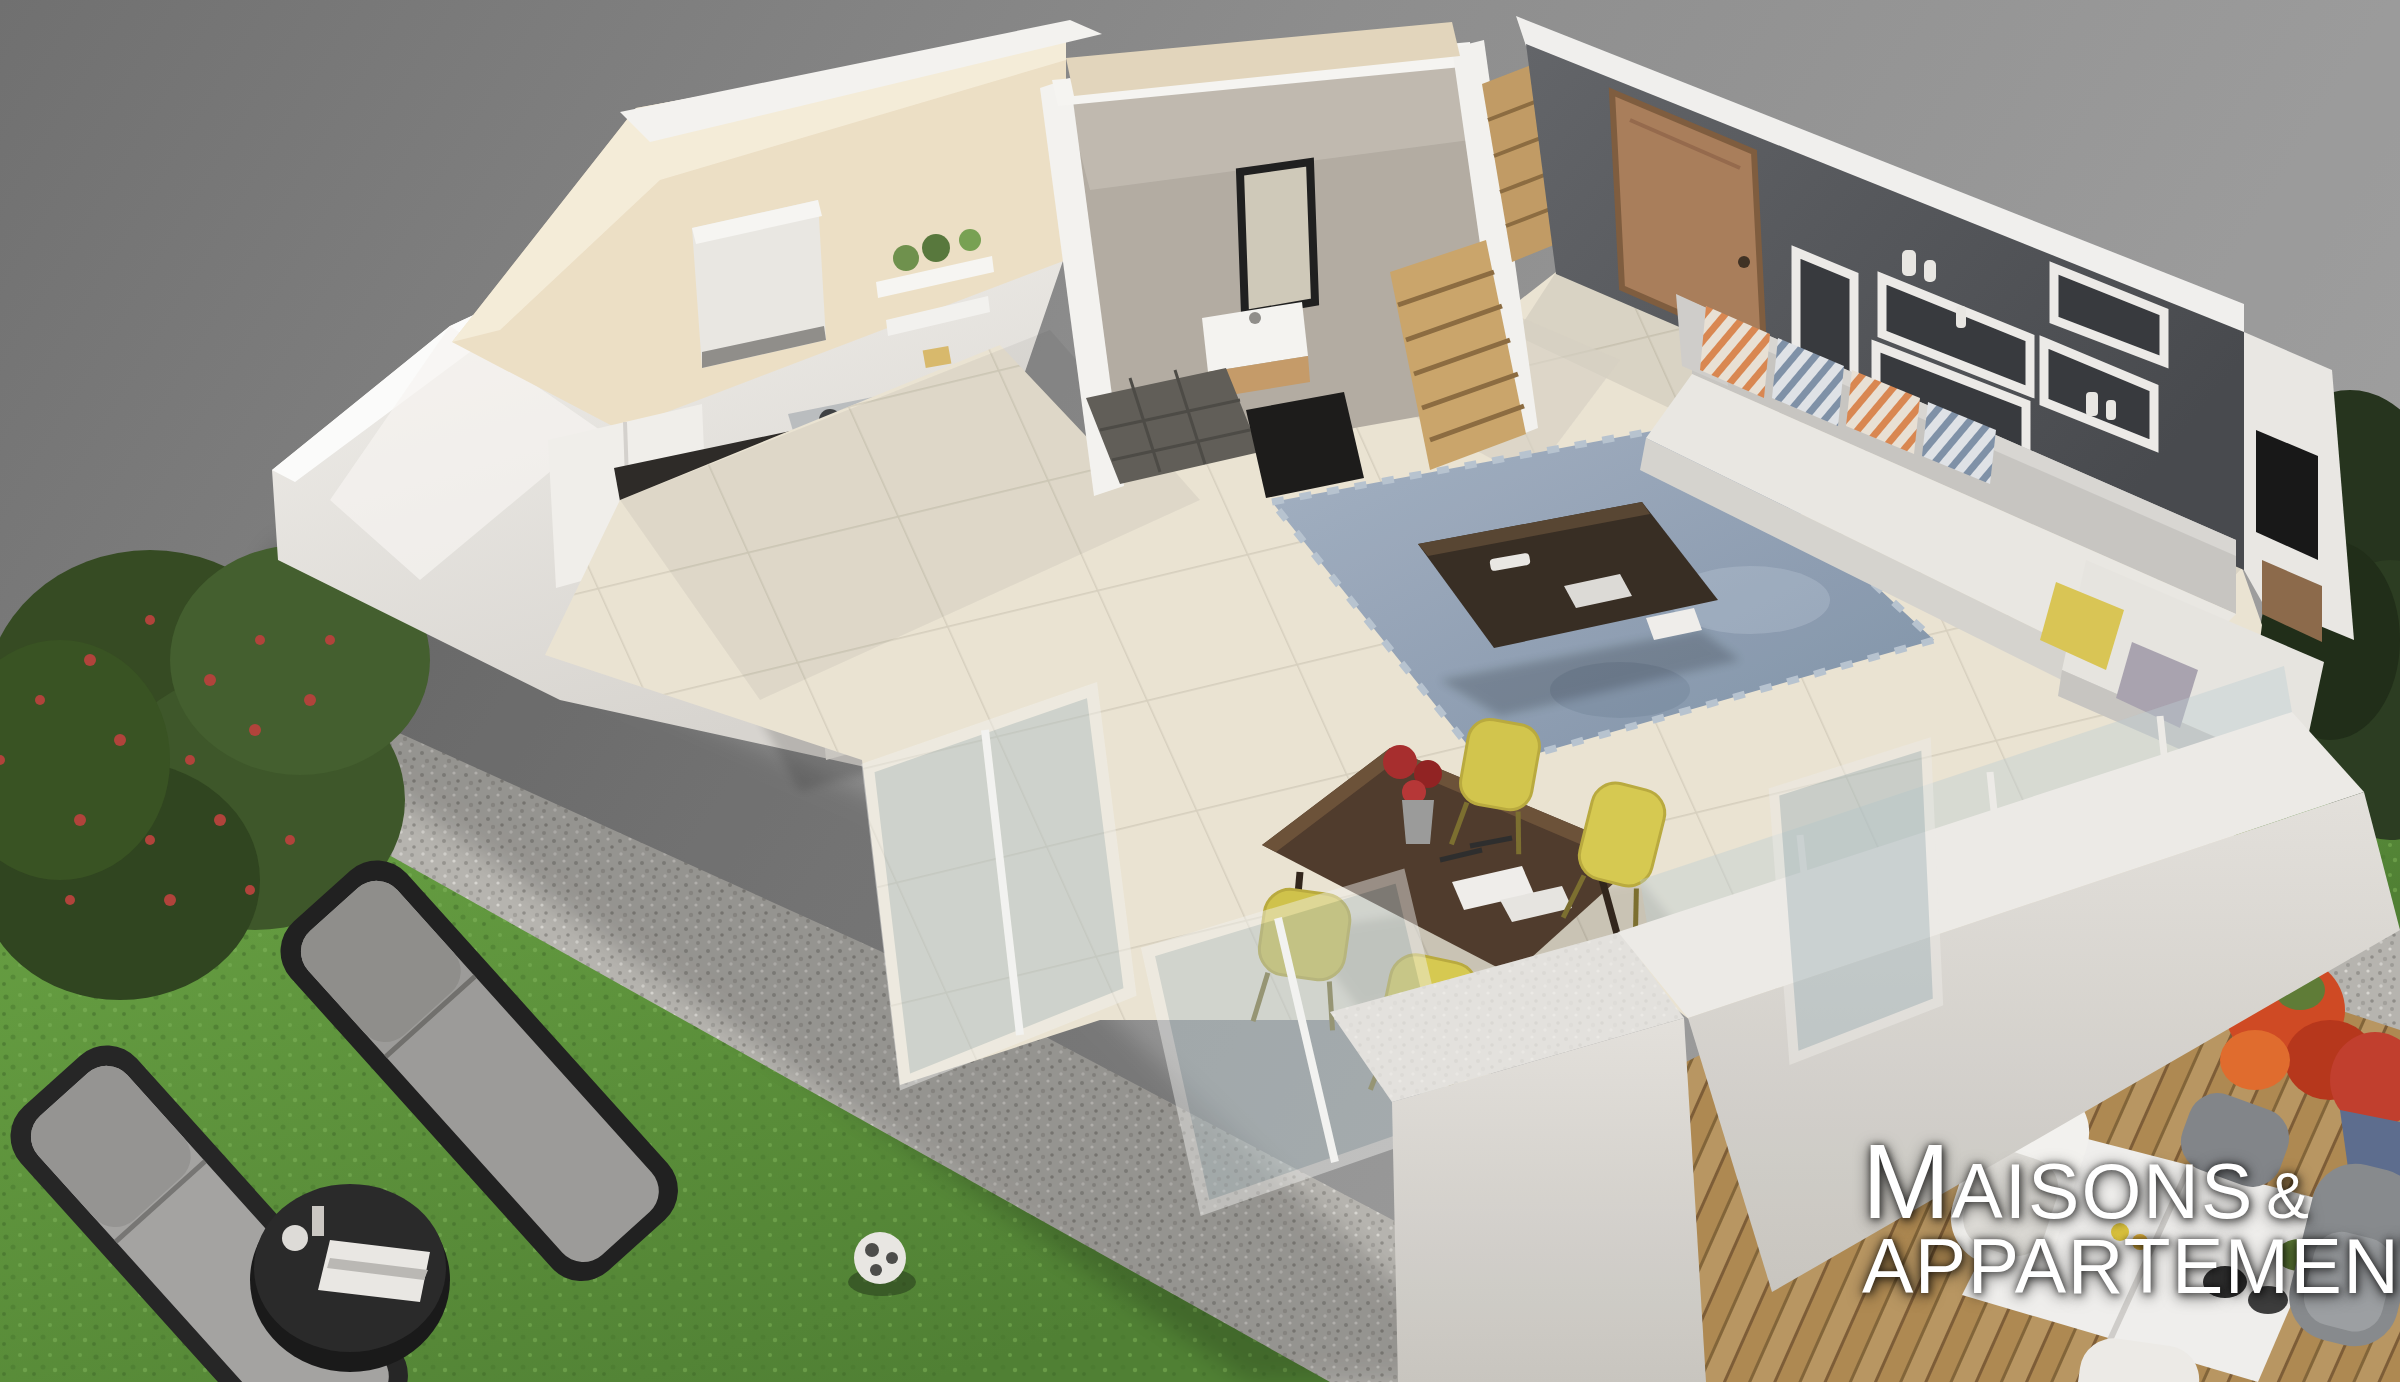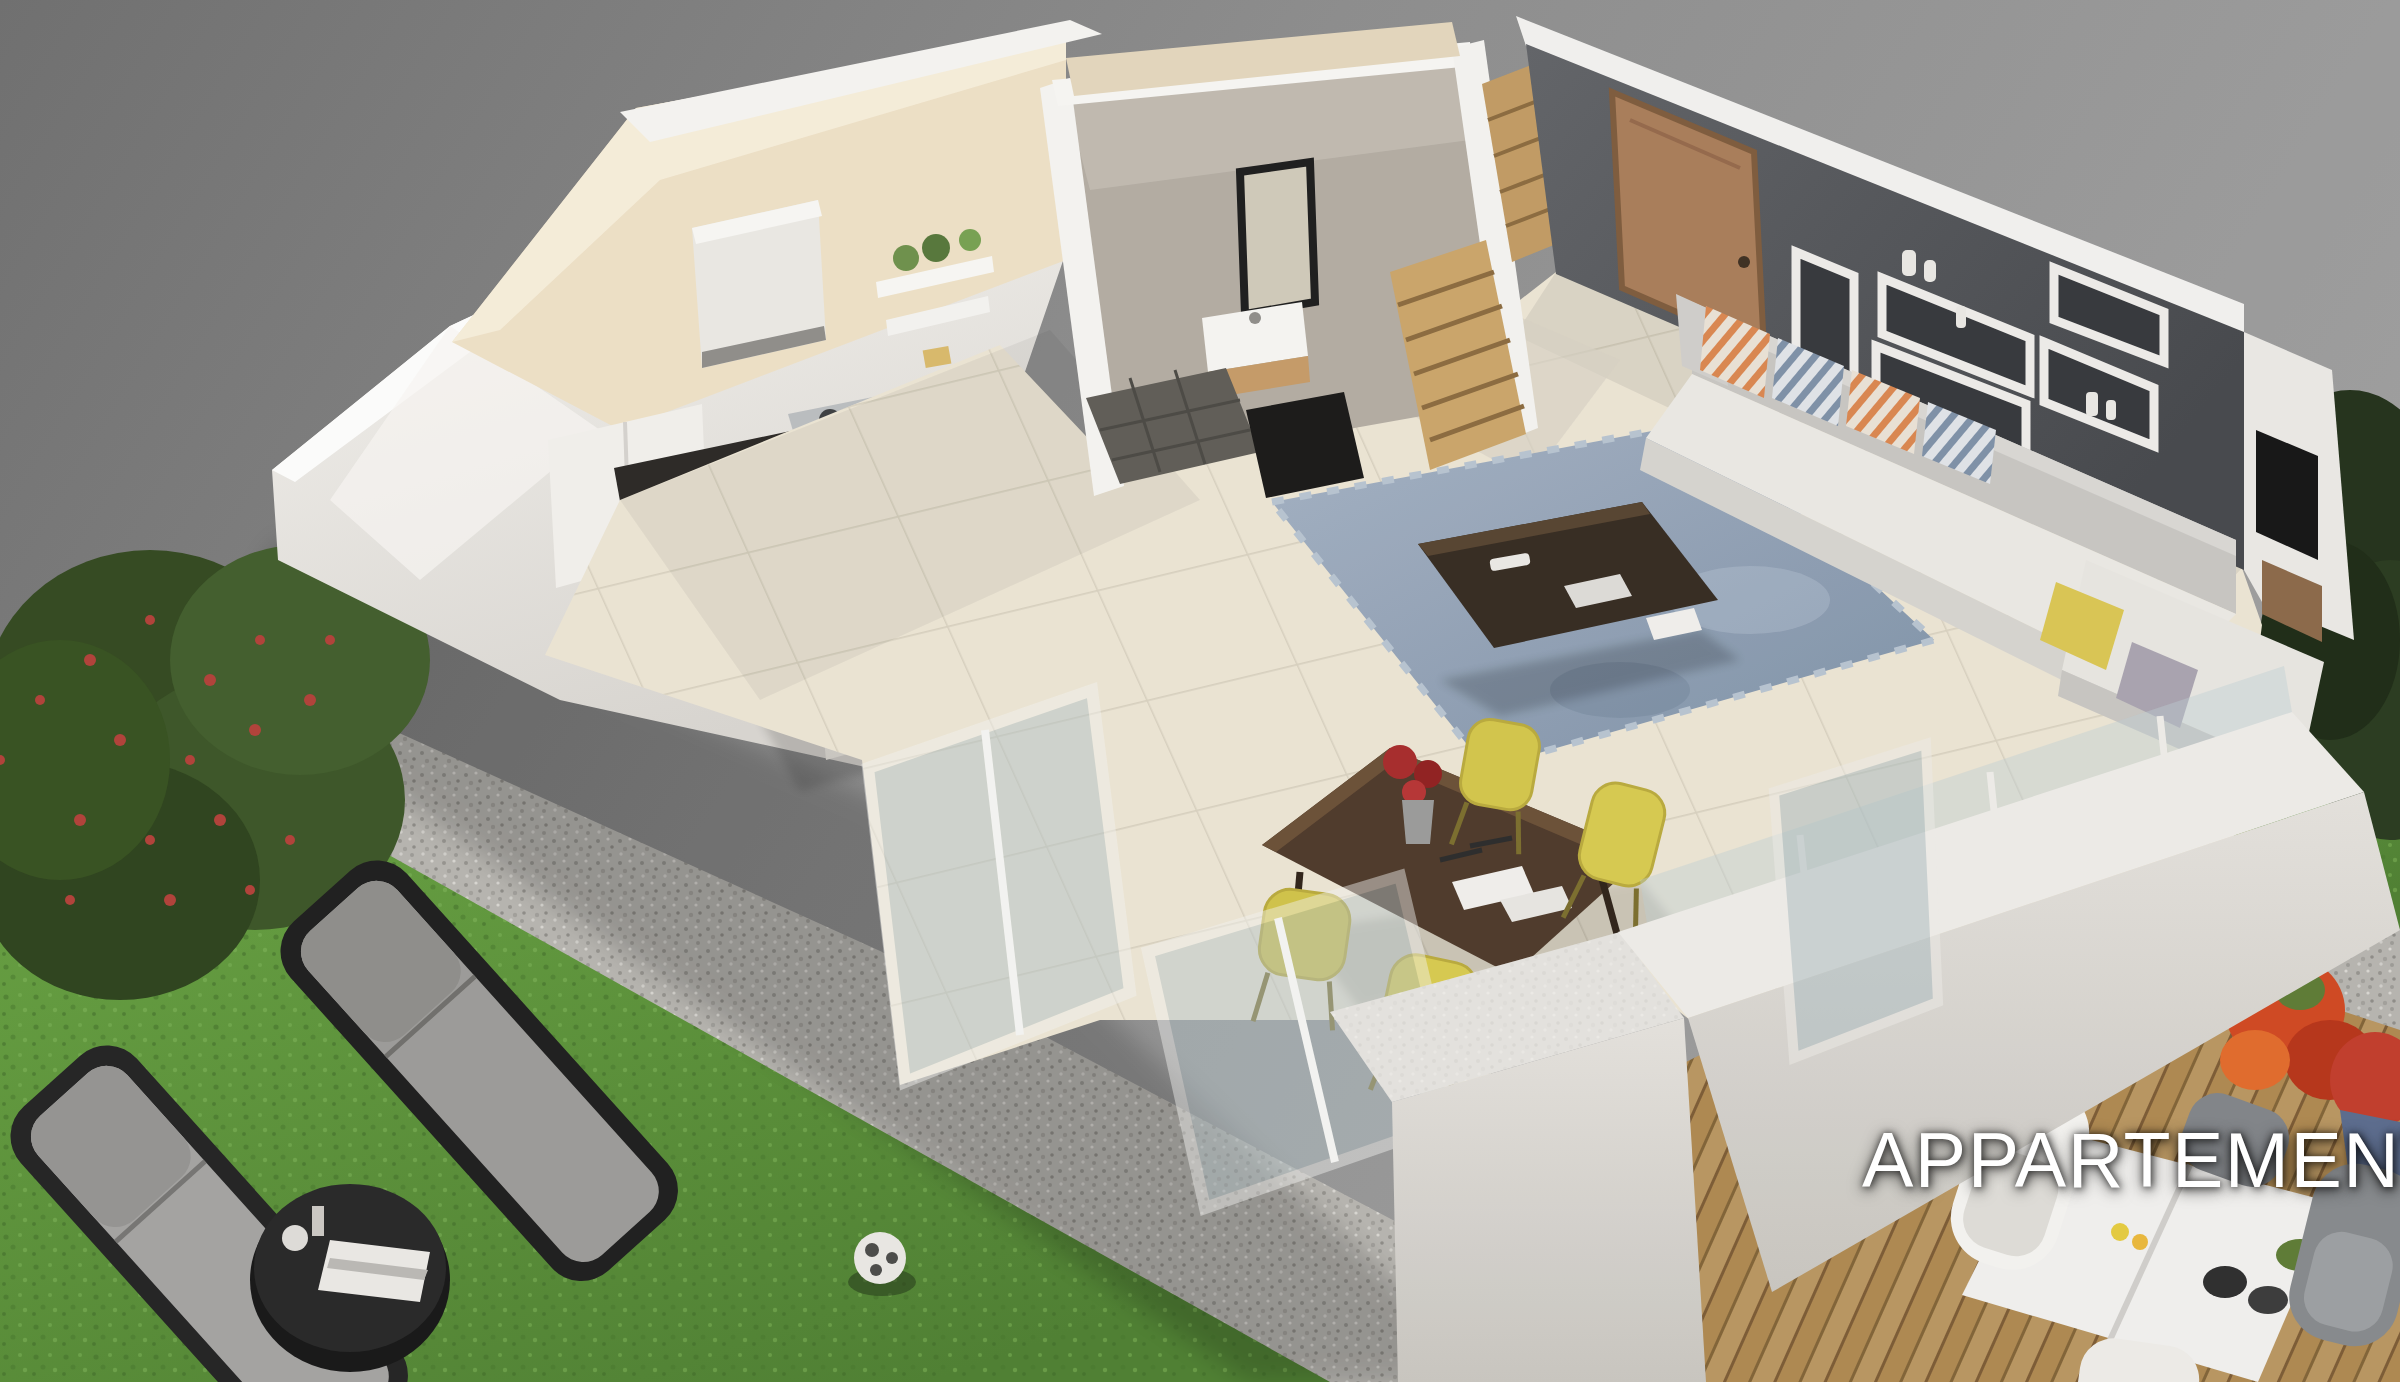--- a/index.html
+++ b/index.html
@@ -459,15 +459,18 @@
       <polygon points="1618,932 2292,712 2364,792 1688,1018" fill="#eceae6"></polygon>
       <polygon points="1688,1018 2364,792 2400,930 1772,1292" fill="url(#pierGrad)"></polygon>
       <polygon points="1774,792 1926,744 1938,1002 1794,1058" fill="#a8b9be" opacity="0.5" stroke="#eceae6" stroke-width="10"></polygon>
     </g>
   </g>
 
   <rect x="0" y="0" width="2400" height="1382" fill="#ffffff" opacity="0.02"></rect>
 </svg>
 
 <div class="watermark">
+  <div class="wm-line1">
+    <span class="wm-initial">M</span><span class="wm-rest">AISONS</span><span class="wm-amp">&amp;</span>
+  </div>
   <div class="wm-line2">APPARTEMENTS</div>
 </div>
 </div>
 
 </body></html>

